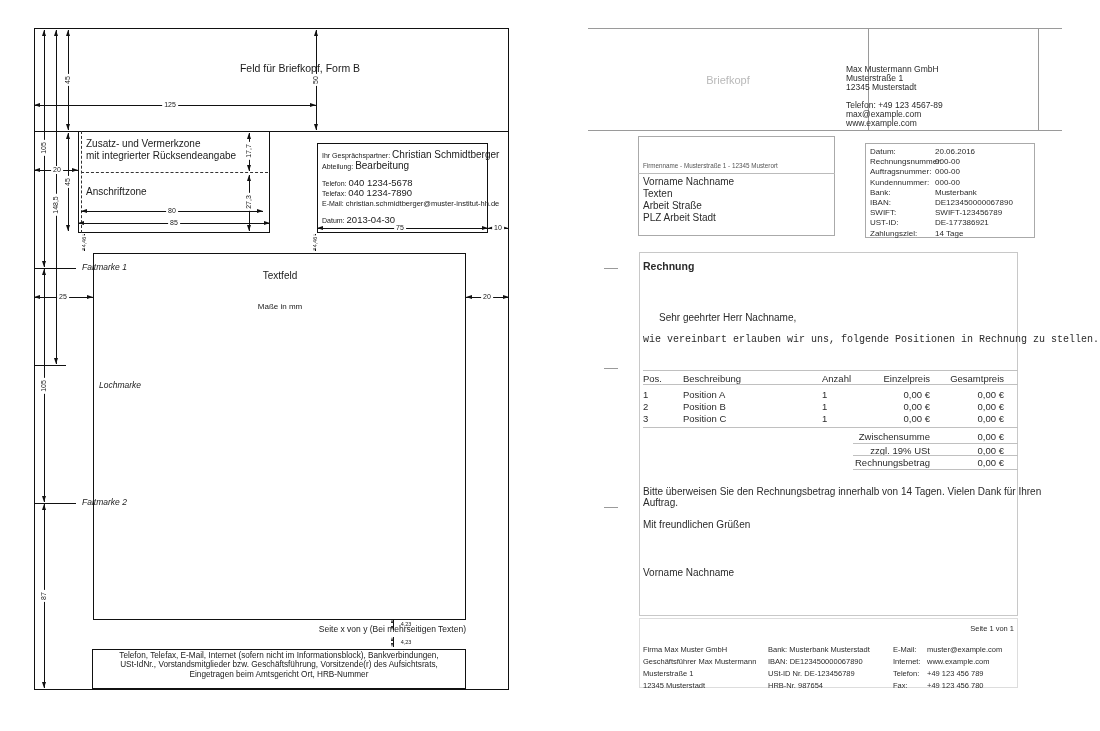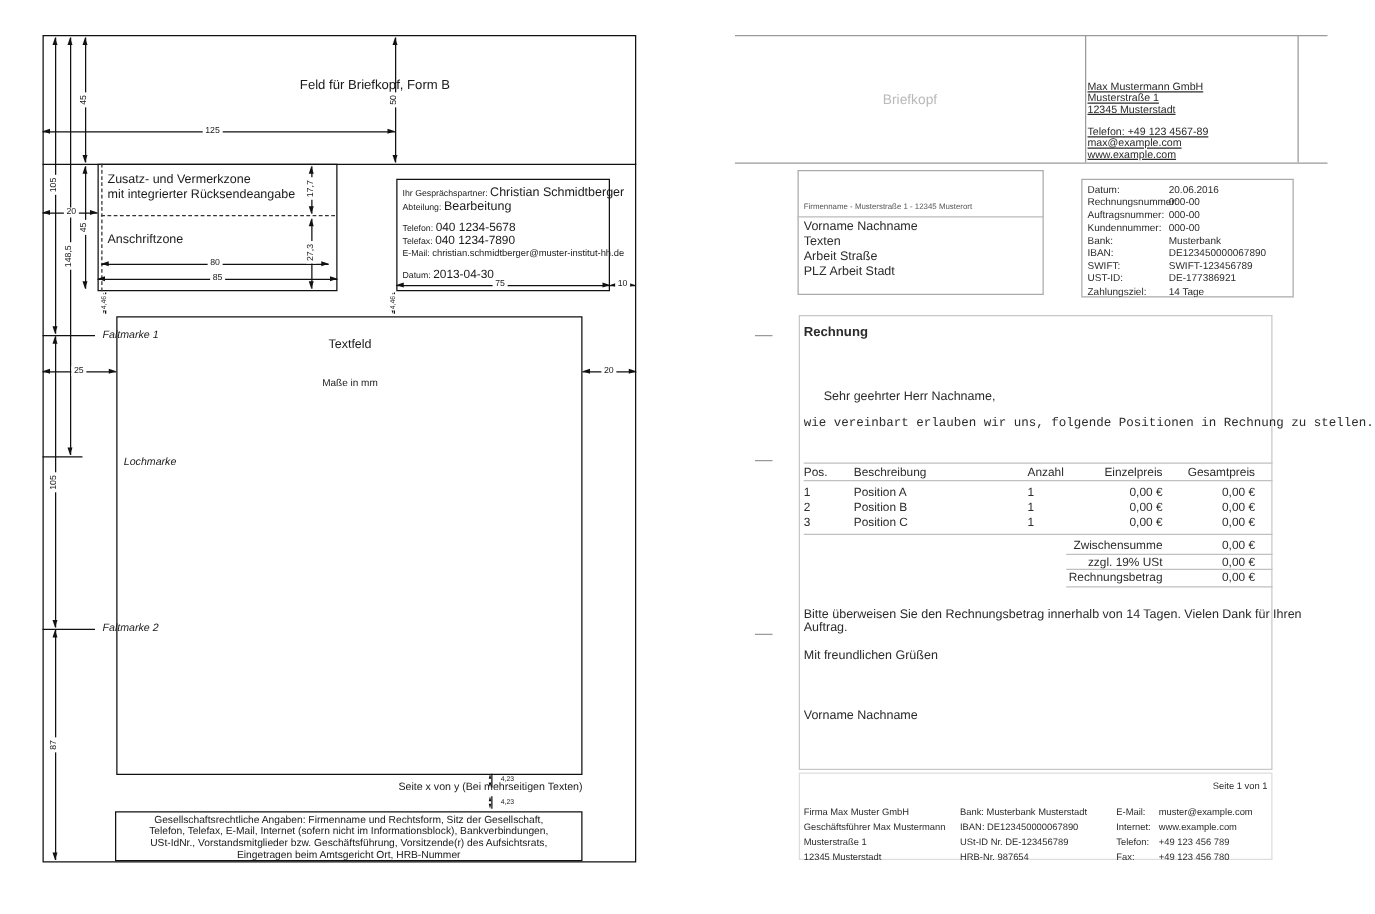--- a/index.html
+++ b/index.html
@@ -71,21 +71,21 @@
   <div class="infoline" style="left:322px;top:192px;"><span class="l">E-Mail:</span><span class="v small">christian.schmidtberger@muster-institut-hh.de</span></div>
   <div class="infoline" style="left:322px;top:209px;"><span class="l">Datum:</span><span class="v">2013-04-30</span></div>
 
   <div class="box" style="left:93px;top:253px;width:373px;height:367px;"></div>
   <div class="t-label center" style="left:180px;top:270px;width:200px;font-size:10px;">Textfeld</div>
   <div class="t-label center" style="left:180px;top:302px;width:200px;font-size:8px;">Maße in mm</div>
 
   <div class="hline" style="left:34px;top:268px;width:42px;"></div>
   <div class="marklabel" style="left:82px;top:262px;">Faltmarke 1</div>
   <div class="hline" style="left:34px;top:365px;width:32px;"></div>
-  <div class="marklabel" style="left:72px;top:364px;padding-left:27px;">Lochmarke</div>
+  <div class="marklabel" style="left:72px;top:380px;padding-left:27px;">Lochmarke</div>
   <div class="hline" style="left:34px;top:503px;width:42px;"></div>
   <div class="marklabel" style="left:82px;top:497px;">Faltmarke 2</div>
 
   <div class="vline" style="left:44px;top:30px;height:237px;"></div>
   <div class="vline" style="left:44px;top:269px;height:233px;"></div>
   <div class="vline" style="left:44px;top:504px;height:184px;"></div>
   <div class="vline" style="left:56px;top:30px;height:334px;"></div>
   <div class="vline" style="left:68px;top:30px;height:100px;"></div>
   <div class="vline" style="left:68px;top:133px;height:98px;"></div>
   <div class="vline" style="left:316px;top:30px;height:100px;"></div>
@@ -165,35 +165,34 @@
   <span class="dimlabel" style="left:63px;top:297px;">25</span>
   <span class="dimlabel" style="left:487px;top:297px;">20</span>
   <span class="dimlabel rot" style="left:44px;top:386px;">105</span>
   <span class="dimlabel rot" style="left:44px;top:596px;">87</span>
   <span class="dimlabel tiny" style="left:406px;top:624px;">4,23</span>
   <span class="dimlabel tiny" style="left:406px;top:642px;">4,23</span>
 
   <div class="t-label" style="left:166px;top:624px;width:300px;text-align:right;font-size:8.5px;">Seite x von y (Bei mehrseitigen Texten)</div>
   <div class="box" style="left:92px;top:649px;width:374px;height:40px;"></div>
   <div class="t-label center" style="left:96px;top:651px;width:366px;font-size:8.2px;line-height:9.4px;white-space:normal;">
-    <div>Gesellschaftsrechtliche Angaben: Firmenname und Rechtsform, Sitz der Gesellschaft,</div>
     <div>Telefon, Telefax, E-Mail, Internet (sofern nicht im Informationsblock), Bankverbindungen,</div>
     <div>USt-IdNr., Vorstandsmitglieder bzw. Geschäftsführung, Vorsitzende(r) des Aufsichtsrats,</div>
     <div>Eingetragen beim Amtsgericht Ort, HRB-Nummer</div>
   </div>
 
   <div class="inv">
     <div class="gline-h" style="left:588px;top:28px;width:474px;"></div>
     <div class="gline-h" style="left:588px;top:130px;width:474px;"></div>
     <div class="gline-v" style="left:868px;top:28px;height:102px;"></div>
     <div class="gline-v" style="left:1038px;top:28px;height:102px;"></div>
 
     <div class="abs center" style="left:588px;top:74px;width:280px;font-size:11px;color:#b9b9b9;">Briefkopf</div>
 
-    <div class="abs flines" style="left:870px;top:65px;font-size:8.5px;line-height:9.2px;text-decoration:underline;">
+    <div class="abs flines" style="left:846px;top:65px;font-size:8.5px;line-height:9.2px;">
       <div>Max Mustermann GmbH</div>
       <div>Musterstraße 1</div>
       <div>12345 Musterstadt</div>
       <div style="margin-top:8px;">Telefon: +49 123 4567-89</div>
       <div>max@example.com</div>
       <div>www.example.com</div>
     </div>
 
     <div class="gbox" style="left:638px;top:136px;width:197px;height:100px;"></div>
     <div class="abs" style="left:643px;top:162px;font-size:6.3px;color:#555;white-space:nowrap;">Firmenname - Musterstraße 1 - 12345 Musterort</div>

